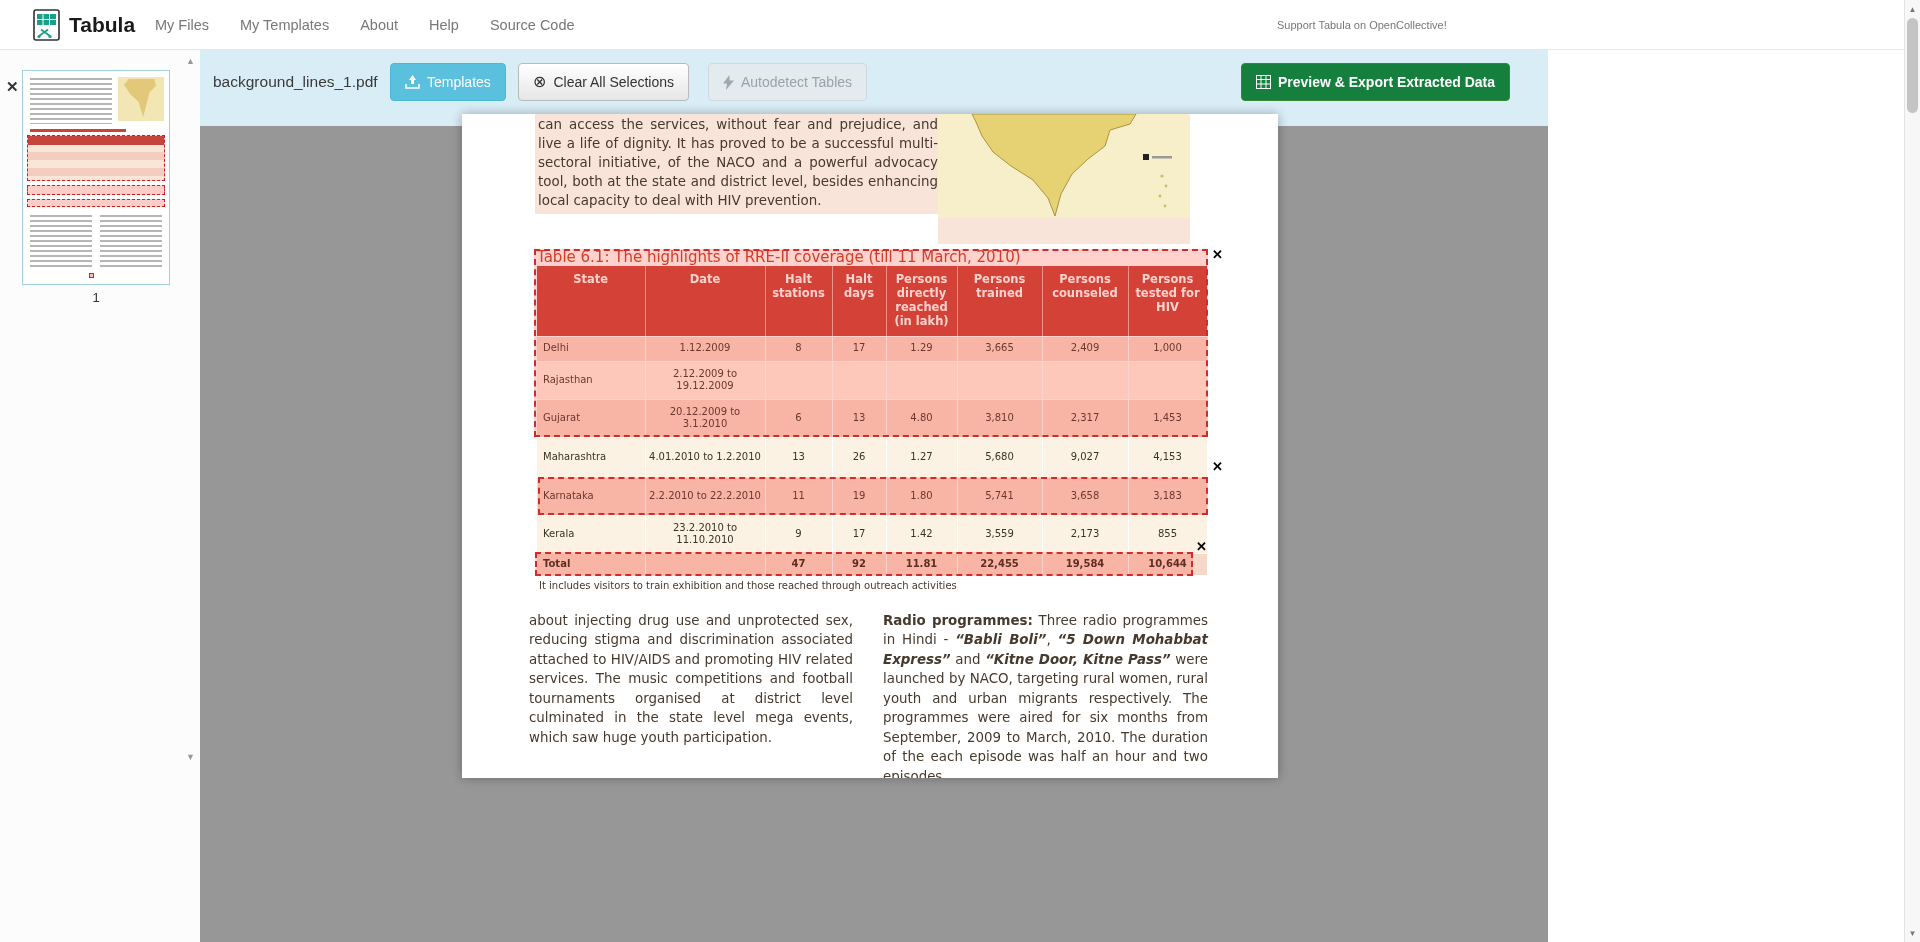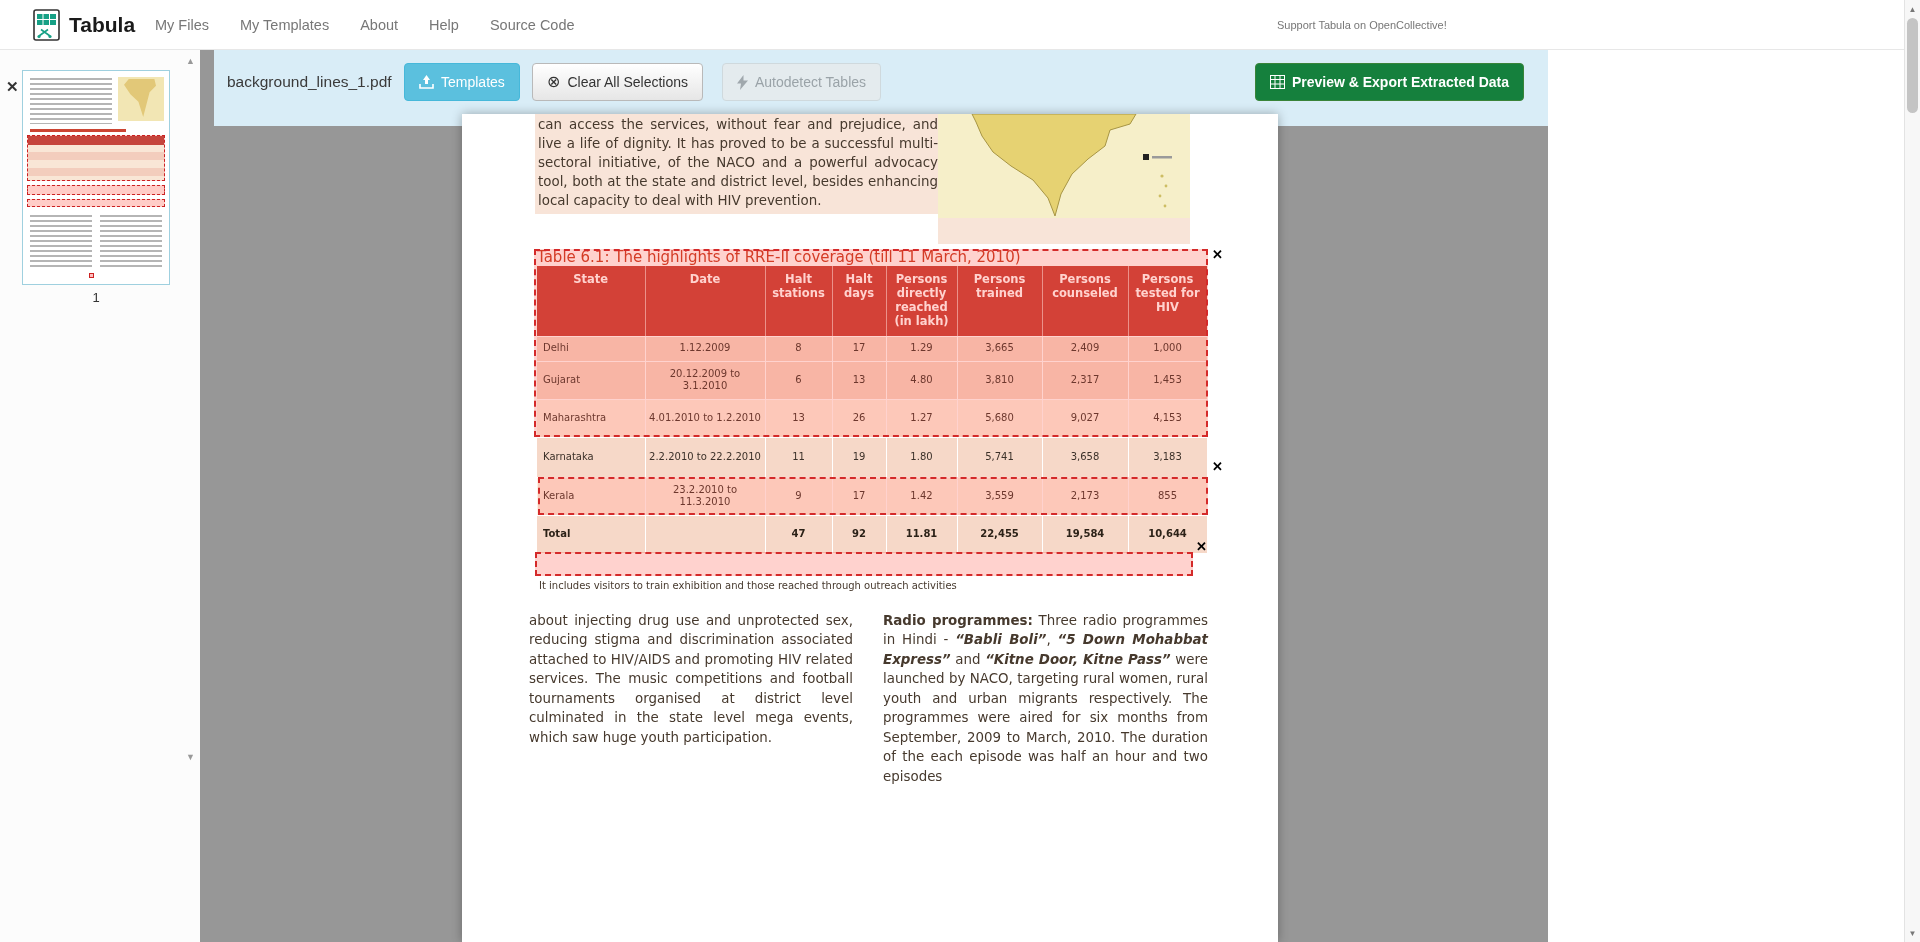--- a/index.html
+++ b/index.html
@@ -36,34 +36,34 @@
   .t-tbl { position:absolute; left:0; top:0; right:0; bottom:0;
            background:repeating-linear-gradient(to bottom,#f3cdbd 0 8px,#f9e6d6 8px 16px); }
   .t-sel-header { position:absolute; left:0; top:0; right:0; height:9px; background:#c5443c; }
   .t-dot { position:absolute; width:5px; height:5px; border:1px solid #cc2222; background:rgba(255,0,0,.25); }
   .page-num { position:absolute; left:0; top:240px; width:192px; text-align:center;
               font-size:13px; color:#333; }
 
   
   .main { position:absolute; left:200px; top:50px; width:1348px; height:892px;
           background:#979797; overflow:hidden; }
-  .toolbar { position:absolute; left:14px; top:0; width:100%; height:76px; background:#d9edf7; }
+  .toolbar { position:absolute; left:0; top:0; width:100%; height:76px; background:#d9edf7; }
   .filename { position:absolute; left:13px; top:0; height:64px; display:flex;
               align-items:center; font-size:15.5px; color:#3a3a3a; }
   .btn { position:absolute; top:13px; height:38px; display:flex; align-items:center; gap:7px;
          padding:0 14px; border-radius:4px; font-size:14px; cursor:pointer;
          border:1px solid transparent; font-family:inherit; }
   .btn-templates { left:190px; background:#5bc0de; border-color:#46b8da; color:#fff; }
   .btn-clear { left:318px; background:linear-gradient(#ffffff,#e6e6e6); border-color:#b9b9b9; color:#333; }
   .btn-clear .glyph { font-size:16px; line-height:1; color:#333; }
   .btn-auto { left:508px; background:#e4ebee; border-color:#cfd9dd; color:#9aa3a8; cursor:default; }
   .btn-export { right:38px; background:#15803d; border-color:#398439; color:#fff; font-weight:bold; }
 
   
-  .page { position:absolute; left:262px; top:64px; width:816px; height:828px; background:#fff;
+  .page { position:absolute; left:262px; top:64px; width:816px; height:664px; background:#fff;
           box-shadow:0 0 10px rgba(0,0,0,.3); overflow:hidden; cursor:crosshair; }
   .pdf-text { font-family:"DejaVu Sans", sans-serif; color:#46392d; }
   .pink-block { position:absolute; left:73px; top:0; width:408px; height:100px; background:#f8e4d8; }
   .intro { position:absolute; left:3px; top:1px; width:400px; font-size:13.4px;
            line-height:1.42; text-align:justify; }
   .map-block { position:absolute; left:476px; top:0; width:252px; height:104px; background:#f6efc9; }
   .map-strip { position:absolute; left:476px; top:104px; width:252px; height:26px; background:#f8e4d8; }
   .pdf-title { position:absolute; left:75px; top:134px; font-size:15px; color:#c6371f;
                font-family:"DejaVu Sans", sans-serif; white-space:nowrap; }
   .pdf-table { position:absolute; left:75px; top:152px; width:670px; border-collapse:collapse;
@@ -240,20 +240,30 @@
           <tr class="row-salmon">
             <td>Delhi</td>
             <td>1.12.2009</td>
             <td>8</td>
             <td>17</td>
             <td>1.29</td>
             <td>3,665</td>
             <td>2,409</td>
             <td>1,000</td>
           </tr>
+          <tr class="row-cream">
+            <td>Rajasthan</td>
+            <td>2.12.2009 to 19.12.2009</td>
+            <td></td>
+            <td></td>
+            <td></td>
+            <td></td>
+            <td></td>
+            <td></td>
+          </tr>
           <tr class="row-salmon">
             <td>Gujarat</td>
             <td>20.12.2009 to 3.1.2010</td>
             <td>6</td>
             <td>13</td>
             <td>4.80</td>
             <td>3,810</td>
             <td>2,317</td>
             <td>1,453</td>
           </tr>
@@ -272,21 +282,21 @@
             <td>2.2.2010 to 22.2.2010</td>
             <td>11</td>
             <td>19</td>
             <td>1.80</td>
             <td>5,741</td>
             <td>3,658</td>
             <td>3,183</td>
           </tr>
           <tr class="row-cream">
             <td>Kerala</td>
-            <td>23.2.2010 to 11.3.2010</td>
+            <td>23.2.2010 to 11.10.2010</td>
             <td>9</td>
             <td>17</td>
             <td>1.42</td>
             <td>3,559</td>
             <td>2,173</td>
             <td>855</td>
           </tr>
           <tr class="row-salmon row-total">
             <td>Total</td>
             <td></td>

